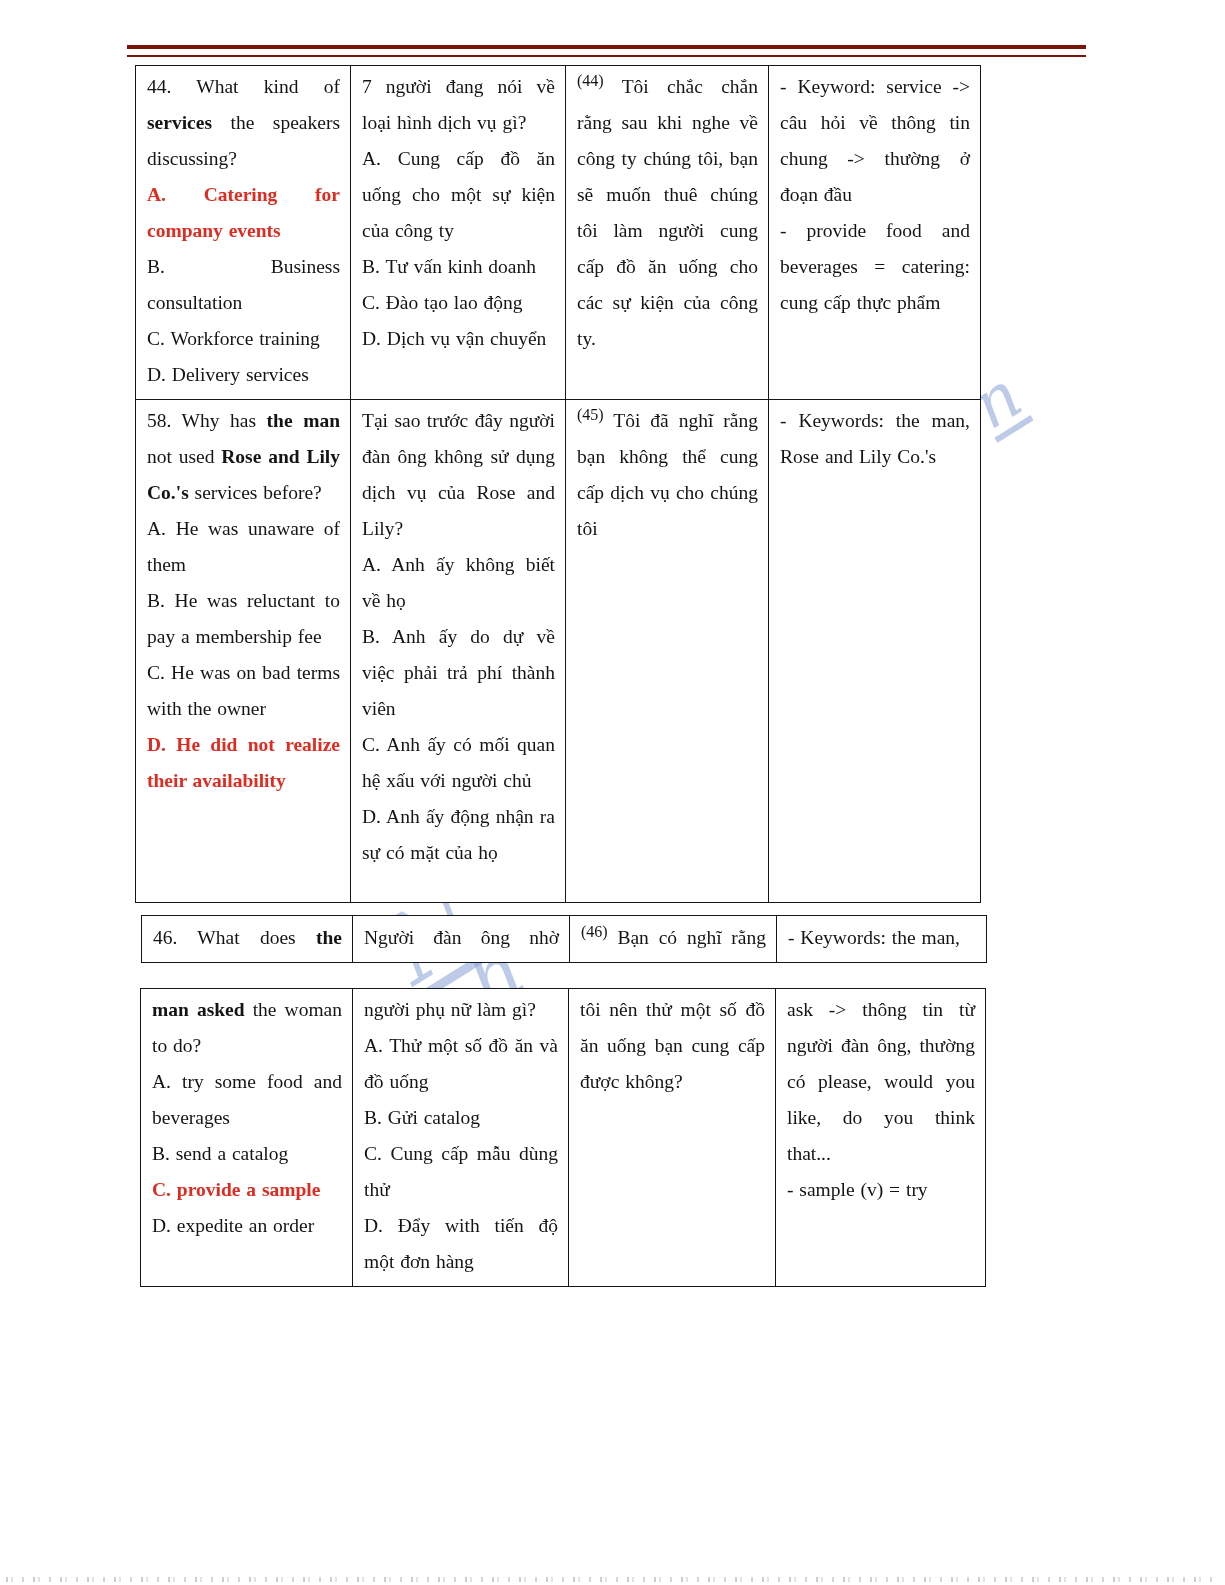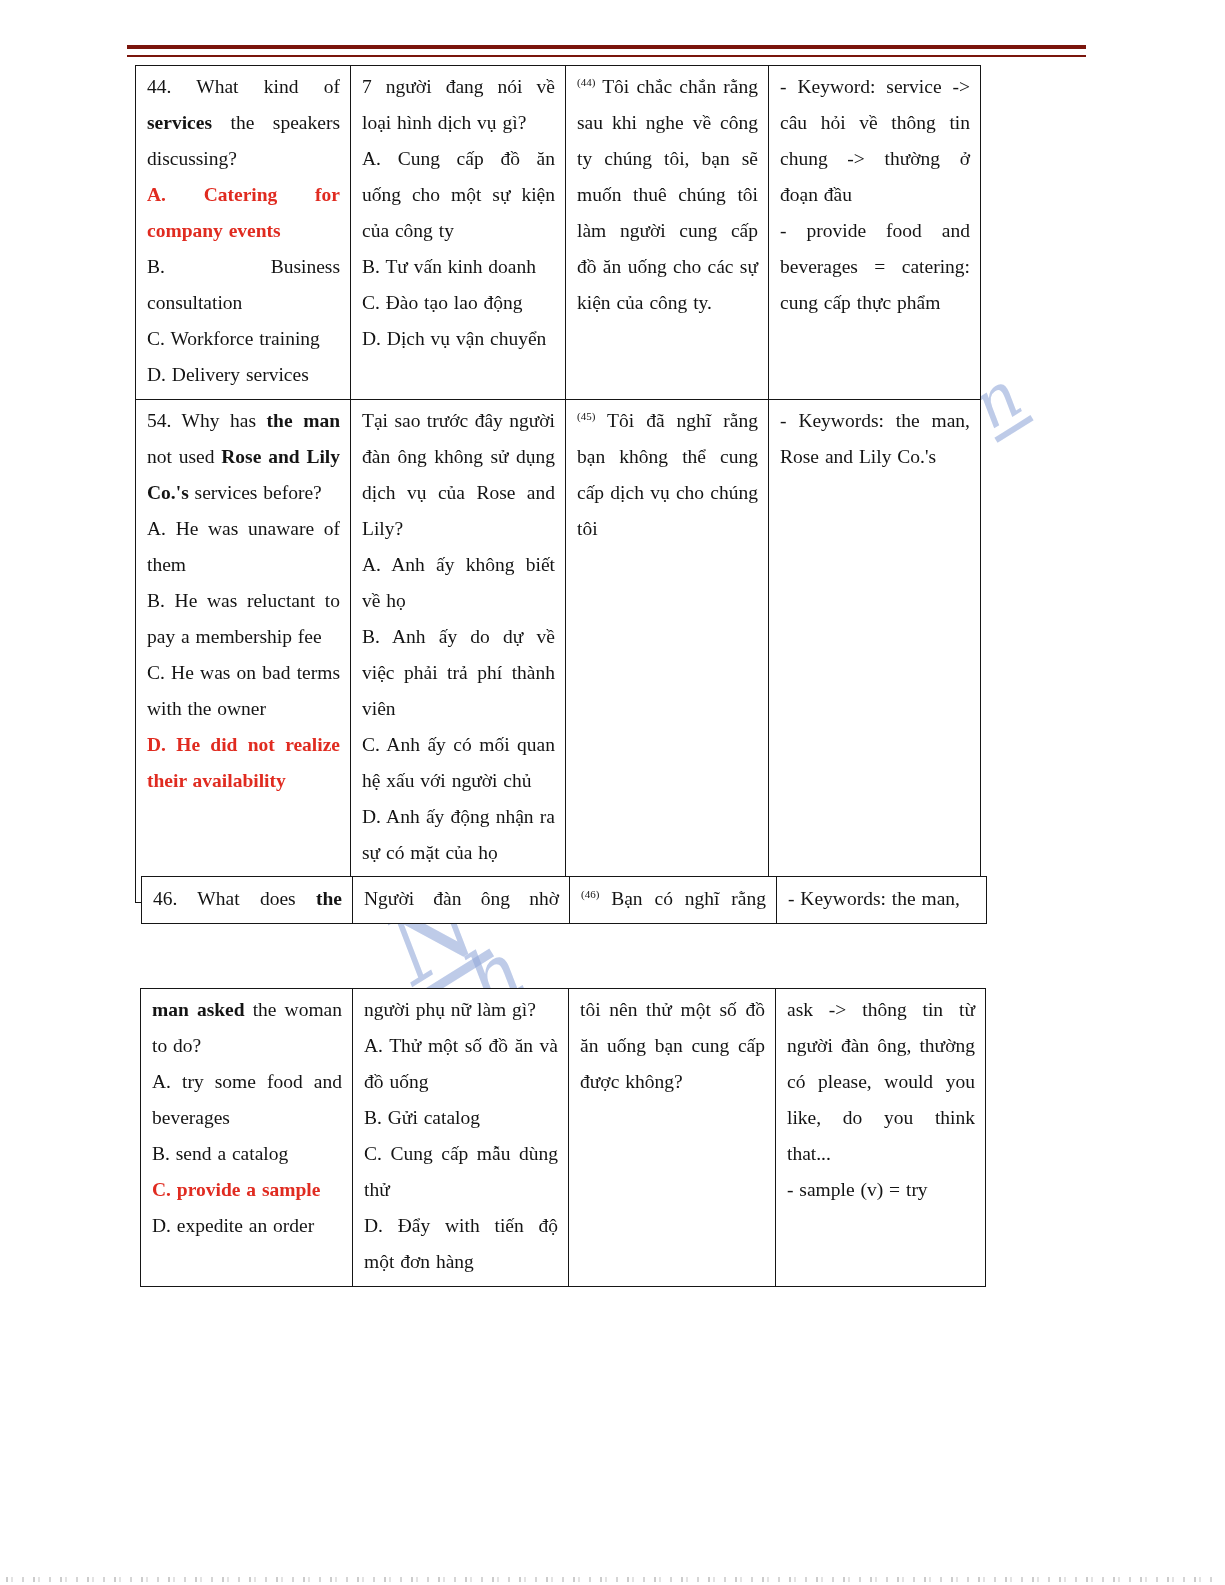--- a/index.html
+++ b/index.html
@@ -43,36 +43,36 @@
     border-collapse:collapse;table-layout:fixed;
     background:#ffffff;
   }
   .tbl td{
     border:1.8px solid var(--border);
     vertical-align:top;
     padding:3px 10px 6px 11px;
     overflow:hidden;
   }
   .main-tbl{left:135px;top:65px;width:845px;}
-  .strip-tbl{left:141px;top:876px;width:845px;}
+  .strip-tbl{left:141px;top:915px;width:845px;}
   .cont-tbl{left:140px;top:988px;width:845px;}
 
   .para{
     margin:0;
     font-size:19.5px;
     line-height:36px;
     text-align:justify;
     text-justify:inter-word;
     word-spacing:1px;
     font-family:Liberation Serif, serif;
   }
   .jlast .para{text-align-last:justify;}
   .b{font-weight:bold;}
   .r{font-weight:bold;color:var(--red);}
-  .sup{vertical-align:super;font-size:11px;line-height:0;}
+  .sup{vertical-align:super;font-size:16px;line-height:0;}
 
   .strip-tbl td{height:44px;padding-top:4px;}
 
   .bottom-cut{
     position:absolute;z-index:3;
     left:6px;top:1577px;width:1212px;height:5px;
     opacity:.45;
     background:repeating-linear-gradient(90deg,
       rgba(50,50,50,.55) 0 1.5px, transparent 1.5px 5px,
       rgba(50,50,50,.3) 5px 7px, transparent 7px 16px,
@@ -117,21 +117,21 @@
         <td>
             <p class="para"><span class="sup">(44)</span><span> Tôi chắc chắn rằng sau khi nghe về công ty chúng tôi, bạn sẽ muốn thuê chúng tôi làm người cung cấp đồ ăn uống cho các sự kiện của công ty.</span></p>
           </td>
         <td>
             <p class="para"><span>- Keyword: service -&gt; câu hỏi về thông tin chung -&gt; thường ở đoạn đầu</span></p>
             <p class="para"><span>- provide food and beverages = catering: cung cấp thực phẩm</span></p>
           </td>
       </tr>
       <tr style="height:503px">
         <td>
-            <p class="para"><span>54. Why has </span><span class="b">the man</span><span> not used </span><span class="b">Rose and Lily Co.'s</span><span> services before?</span></p>
+            <p class="para"><span>58. Why has </span><span class="b">the man</span><span> not used </span><span class="b">Rose and Lily Co.'s</span><span> services before?</span></p>
             <p class="para"><span>A. He was unaware of them</span></p>
             <p class="para"><span>B. He was reluctant to pay a membership fee</span></p>
             <p class="para"><span>C. He was on bad terms with the owner</span></p>
             <p class="para"><span class="r">D. He did not realize their availability</span></p>
           </td>
         <td>
             <p class="para"><span>Tại sao trước đây người đàn ông không sử dụng dịch vụ của Rose and Lily?</span></p>
             <p class="para"><span>A. Anh ấy không biết về họ</span></p>
             <p class="para"><span>B. Anh ấy do dự về việc phải trả phí thành viên</span></p>
             <p class="para"><span>C. Anh ấy có mối quan hệ xấu với người chủ</span></p>

